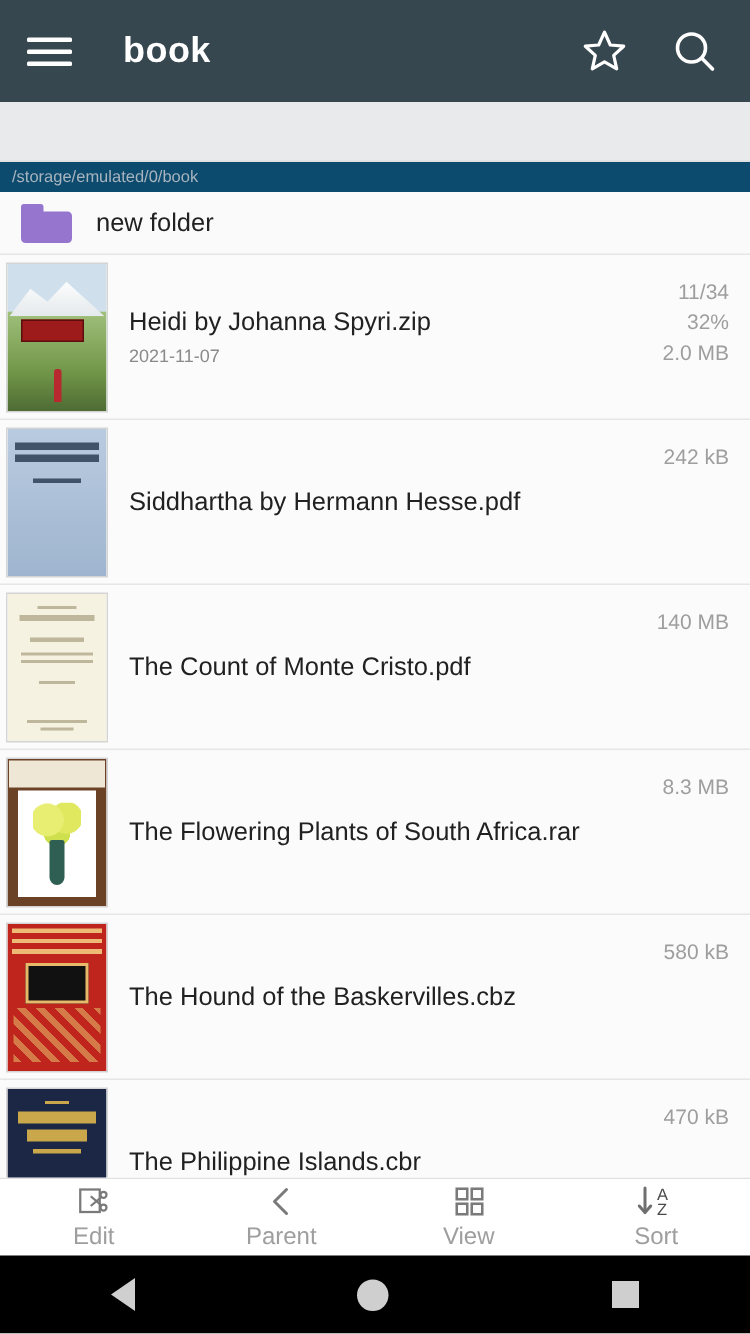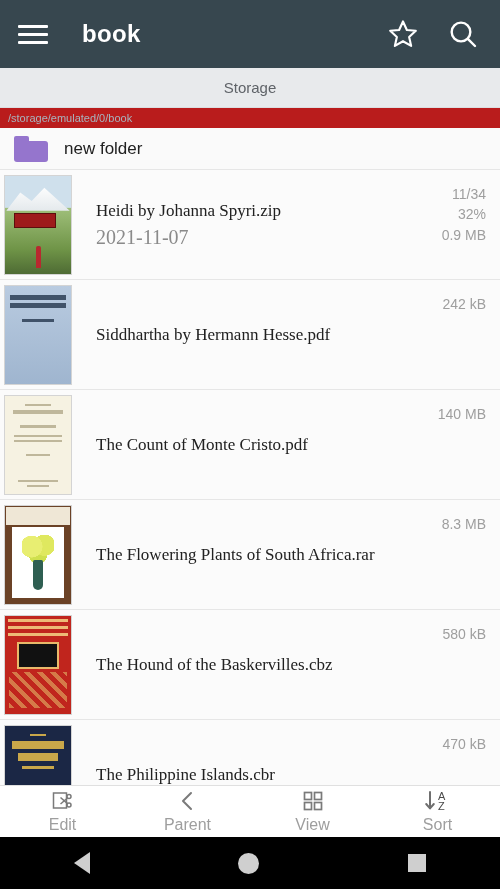--- a/index.html
+++ b/index.html
@@ -40,21 +40,21 @@
   }
   .tab.active { color:#3c4043; }
   .tab.active::after {
     content:""; position:absolute; left:12%; right:12%; bottom:0;
     height:3px; background:#6aaee8;
   }
 
   
   .pathbar {
     flex:0 0 20px; height:20px;
-    background:#b91c1c;
+    background:#0c4a6e;
     display:flex; align-items:center;
     padding:0 8px;
     font-size:11px; color:#a8b4be;
   }
 
   
   .list { flex:1 1 auto; overflow:hidden; background:#fafafa; }
 
   .folder-row {
     height:42px; display:flex; align-items:center;
@@ -76,26 +76,26 @@
     height:110px; display:flex; align-items:center;
     padding:0 12px 0 4px;
     border-bottom:1px solid #e6e6e6;
     background:#fbfbfb; cursor:pointer; position:relative;
   }
   .thumb {
     width:68px; height:100px; flex:0 0 68px;
     border:1px solid #d4d4d4; background:#fff;
     overflow:hidden; position:relative;
   }
-  .file-mid { flex:1 1 auto; margin-left:24px; min-width:0;font-family:Liberation Serif, serif; }
+  .file-mid { flex:1 1 auto; margin-left:14px; min-width:0; }
   .file-name {
     font-size:17px; color:#212121; white-space:nowrap;
     overflow:hidden; text-overflow:clip;
   }
-  .file-date { font-size:20px; color:#8a8a8a; margin-top:5px; }
+  .file-date { font-size:12px; color:#8a8a8a; margin-top:5px; }
   .file-meta {
     position:absolute; right:14px; top:14px;
     text-align:right; font-size:14px; color:#9e9e9e; line-height:1.45;
   }
 
   
   .cover { width:100%; height:100%; position:relative; }
   
   .cv-heidi { background:linear-gradient(#cfe0ec 0%, #cfe0ec 32%, #9fbf7a 33%, #6f9447 75%, #4e6b34 100%); }
   .cv-heidi .mtn { position:absolute; top:10%; left:2%; width:96%; height:26%;
@@ -171,21 +171,20 @@
       <div class="icon-btn">
         <svg width="32" height="32" viewBox="0 0 24 24" fill="none" stroke="#ffffff" stroke-width="1.8" stroke-linecap="round">
           <circle cx="10.5" cy="10.5" r="7"></circle>
             <line x1="15.8" y1="15.8" x2="21" y2="21"></line>
         </svg>
       </div>
     </div>
   </div>
 
   <div class="tabs">
-    <div class="tab">Storage</div>
   </div>
 
   <div class="pathbar">
     <span>/storage/emulated/0/book</span>
   </div>
 
   <div class="list">
 
     <div class="folder-row">
       <div class="folder-icon">
@@ -203,21 +202,21 @@
             <div class="girl"></div>
           </div>
       </div>
       <div class="file-mid">
         <div class="file-name">Heidi by Johanna Spyri.zip</div>
         <div class="file-date">2021-11-07</div>
       </div>
       <div class="file-meta">
         <div>11/34</div>
         <div>32%</div>
-        <div>0.9 MB</div>
+        <div>2.0 MB</div>
       </div>
     </div>
 
     <div class="file-row">
       <div class="thumb">
         <div class="cover cv-sid">
           <div class="ln" style="top:10%;height:5%"></div>
           <div class="ln" style="top:18%;height:5%"></div>
           <div class="ln" style="top:34%;height:3%;left:26%;width:48%"></div>
         </div>

